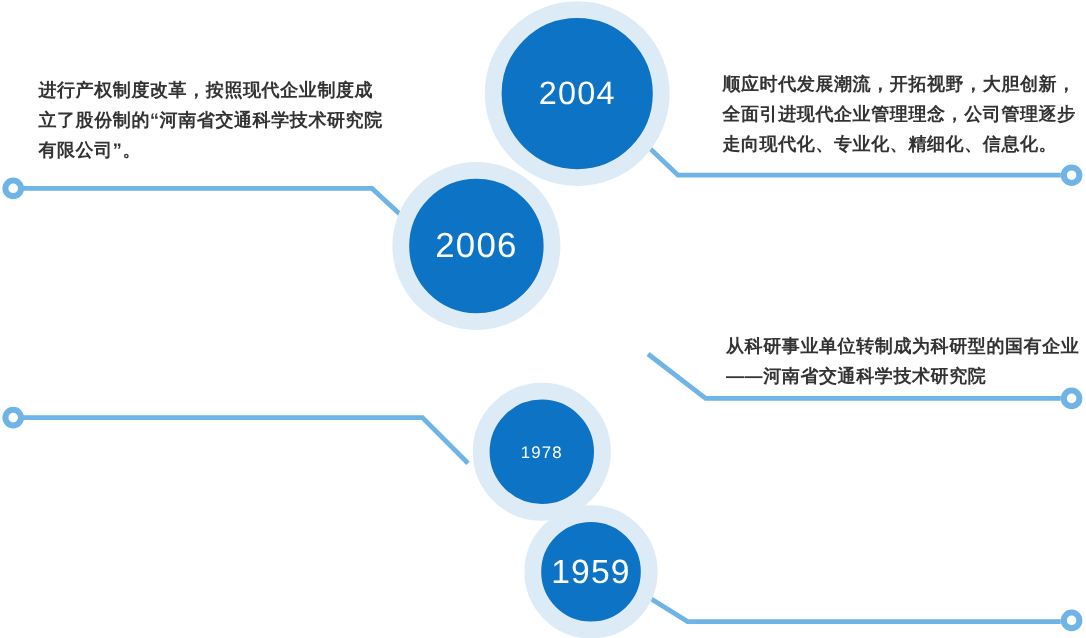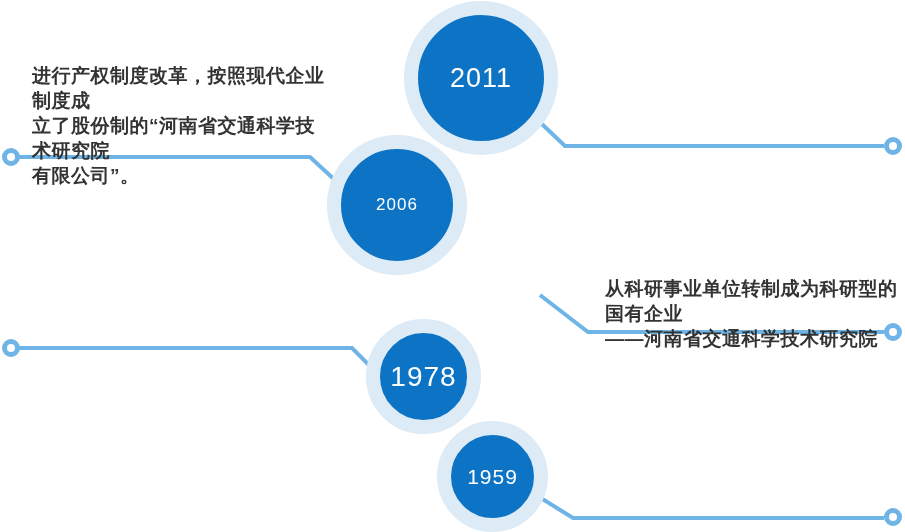--- a/index.html
+++ b/index.html
@@ -24,29 +24,29 @@
     background: #0d73c4;
     border: 14px solid #ddebf7;
     display: flex;
     align-items: center;
     justify-content: center;
     color: #ffffff;
     z-index: 2;
   }
   .year-circle .year-label { letter-spacing: 1px; }
   .c2009 { left: 404px; top: 1px;   width: 126px; height: 126px; font-size: 27px; }
-  .c2006 { left: 327px; top: 135px; width: 112px; height: 112px; font-size: 17px; }
+  .c2006 { left: 327px; top: 135px; width: 112px; height: 112px; font-size: 29px; }
   .c2002 { left: 450px; top: 217px; width: 96px;  height: 96px;  font-size: 23px; border-width: 13px; }
-  .c1978 { left: 366px; top: 319px; width: 87px;  height: 87px;  font-size: 28px; }
-  .c1959 { left: 437px; top: 421px; width: 83px;  height: 83px;  font-size: 21px; }
+  .c1978 { left: 394px; top: 319px; width: 87px;  height: 87px;  font-size: 14px; }
+  .c1959 { left: 437px; top: 421px; width: 83px;  height: 83px;  font-size: 28px; }
   .desc {
     position: absolute;
     z-index: 2;
     color: #333333;
-    font-size: 19px;
+    font-size: 15px;
     font-weight: bold;
     line-height: 25px;
     white-space: pre-line;
     letter-spacing: 0.5px;
   }
   .d2006 { left: 32px;  top: 63px;  width: 300px; }
   .d2009 { left: 602px; top: 58px;  width: 300px; }
   .d1978 { left: 32px;  top: 309px; width: 320px; }
   .d2002 { left: 605px; top: 276px; width: 295px; }
   .d1959 { left: 605px; top: 475px; width: 290px; }
@@ -69,31 +69,34 @@
     <path d="M 520 485 L 573 518 L 884 518" fill="none" stroke="#6fb4e6" stroke-width="4"></path>
 
     <circle cx="11" cy="157" r="6.5" fill="#ffffff" stroke="#6fb4e6" stroke-width="5"></circle>
     <circle cx="893" cy="146" r="6.5" fill="#ffffff" stroke="#6fb4e6" stroke-width="5"></circle>
     <circle cx="11" cy="348" r="6.5" fill="#ffffff" stroke="#6fb4e6" stroke-width="5"></circle>
     <circle cx="893" cy="332" r="6.5" fill="#ffffff" stroke="#6fb4e6" stroke-width="5"></circle>
     <circle cx="893" cy="517" r="6.5" fill="#ffffff" stroke="#6fb4e6" stroke-width="5"></circle>
   </svg>
 
   <div class="year-circle c2009">
-    <span class="year-label">2011</span>
+    <span class="year-label">2004</span>
   </div>
   <div class="year-circle c2006">
     <span class="year-label">2006</span>
   </div>
   <div class="year-circle c1978">
     <span class="year-label">1978</span>
   </div>
   <div class="year-circle c1959">
     <span class="year-label">1959</span>
   </div>
 
+  <div class="desc d2009">顺应时代发展潮流，开拓视野，大胆创新，
+全面引进现代企业管理理念，公司管理逐步
+走向现代化、专业化、精细化、信息化。</div>
   <div class="desc d2006">进行产权制度改革，按照现代企业制度成
 立了股份制的“河南省交通科学技术研究院
 有限公司”。</div>
   <div class="desc d2002">从科研事业单位转制成为科研型的国有企业
 ——河南省交通科学技术研究院</div>
 
 </div>
 
 </body></html>

